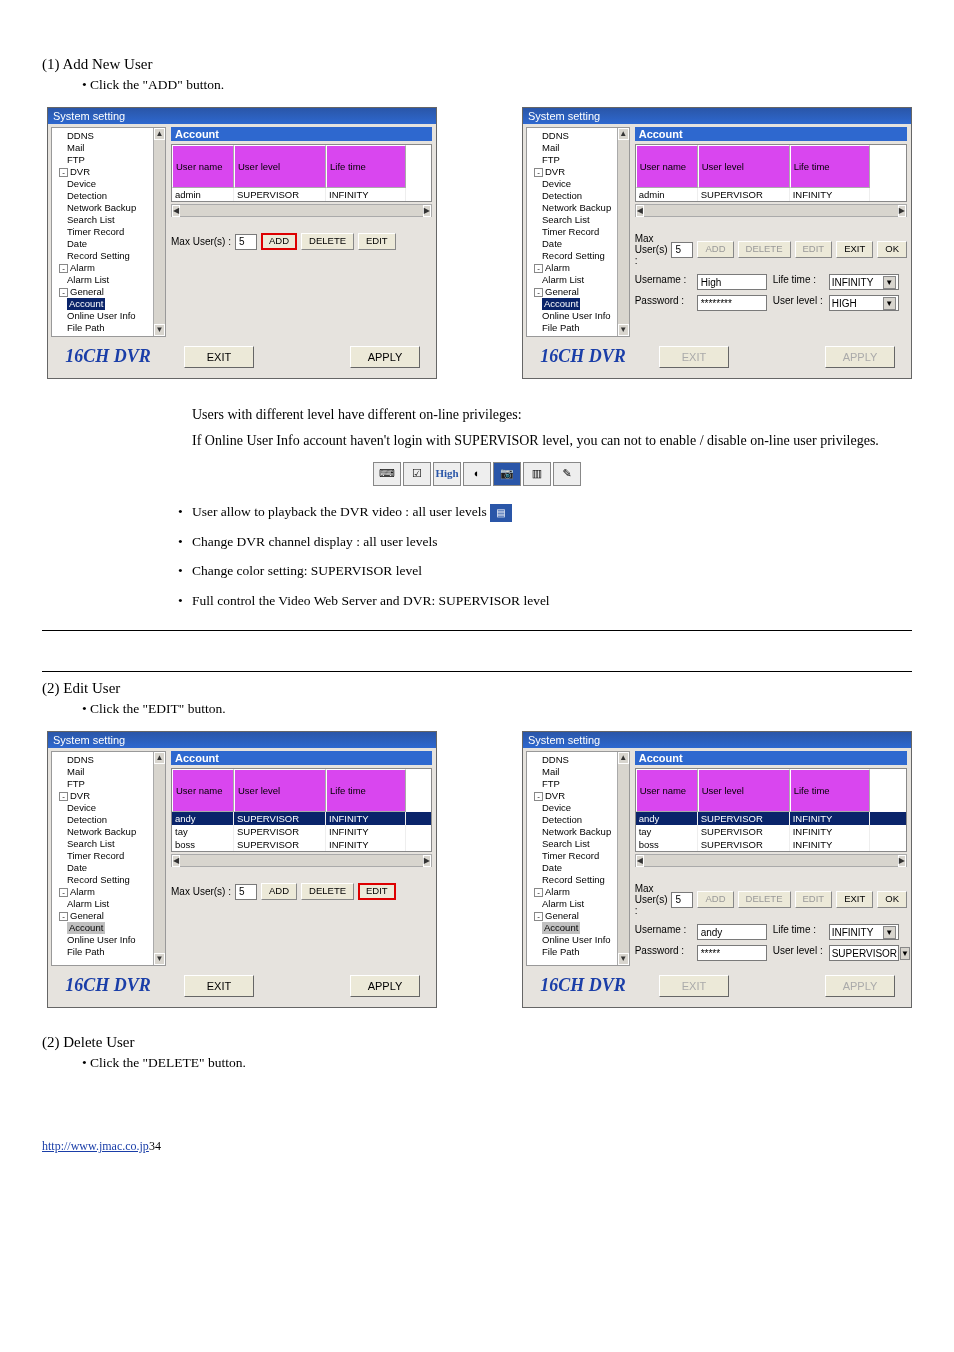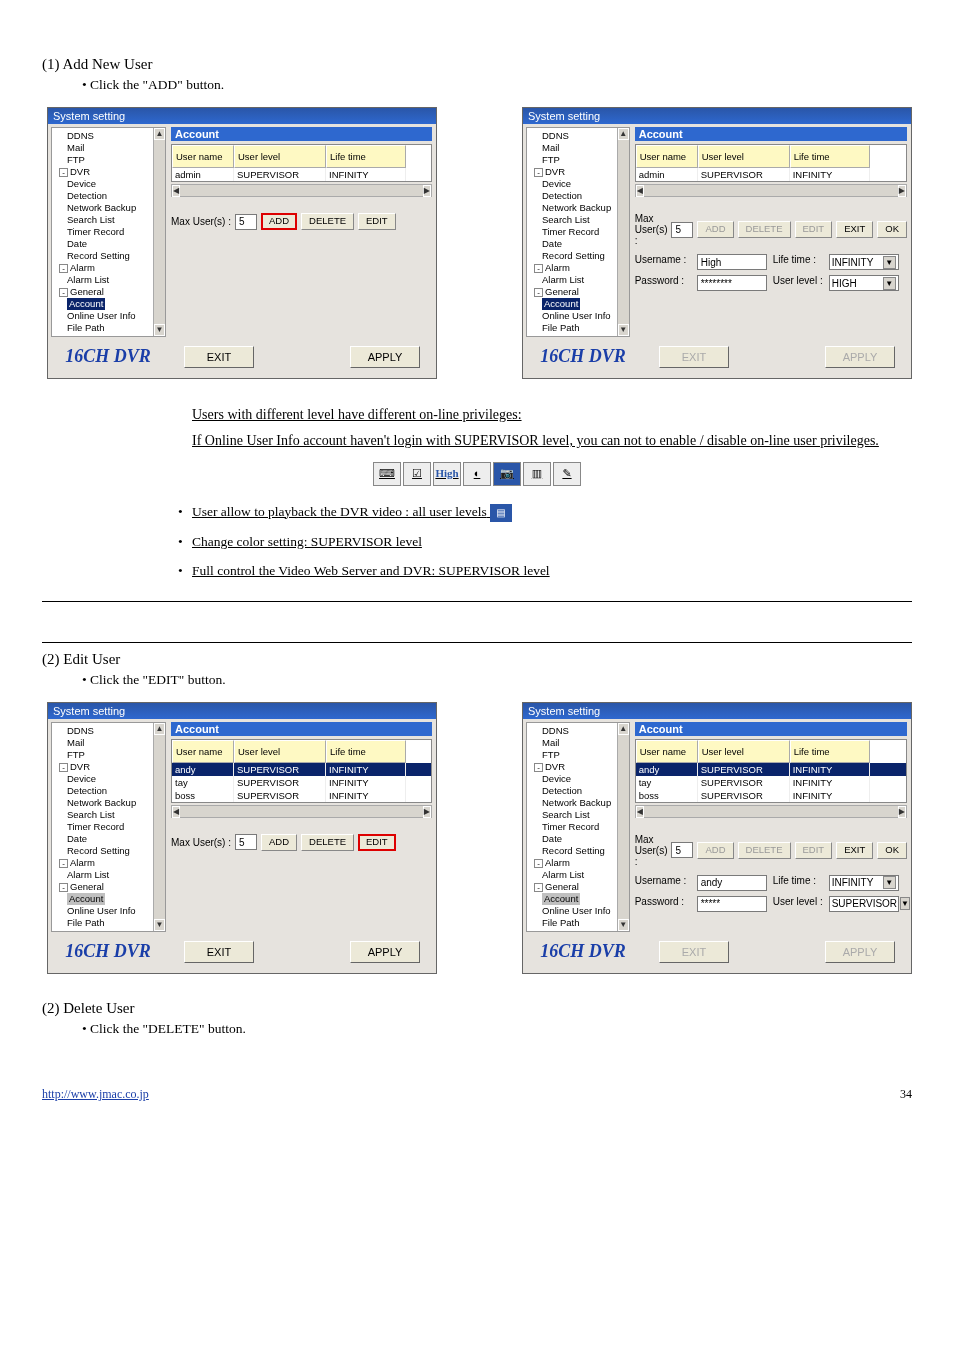--- a/index.html
+++ b/index.html
@@ -16,46 +16,46 @@
   .sbb { height: 12px; background: #d8d5ce; border: 1px solid #fff; font-size: 8px; text-align: center; line-height: 10px; color: #333; }
   .tree-item { white-space: nowrap; padding-left: 12px; position: relative; }
   .tree-item.top { padding-left: 4px; }
   .tree-item.sel { background: #0a246a; color: #fff; display: inline-block; padding: 0 2px; margin-left: 12px; }
   .tree-item.sel2 { background: #c0c0c0; color: #000; display: inline-block; padding: 0 2px; margin-left: 12px; }
   .exp { display:inline-block; width:9px; height:9px; border:1px solid #888; font-size:8px; line-height:7px; text-align:center; margin-right:2px; background:#fff; }
   .right-pane { flex: 1; padding: 3px 4px 3px 2px; display: flex; flex-direction: column; }
   .pane-title { background: #2e68cf; color: #fff; font-weight: bold; font-size: 11px; padding: 1px 4px; margin-bottom: 3px; }
   .grid { border: 1px solid #888; background: #fff; font-size: 9.5px; }
   .grid-head, .grid-row { display: flex; }
-  .grid-head div { background: #fef9c3; border: 1px solid #fff; border-right-color:#aaa; border-bottom-color:#aaa; padding: 5px 3px; }
+  .grid-head div { background: #d946ef; border: 1px solid #fff; border-right-color:#aaa; border-bottom-color:#aaa; padding: 15px 3px; }
   .grid-row div { padding: 1px 3px; border-right: 1px solid #eee; }
   .col-a { width: 62px; } .col-b { width: 92px; } .col-c { width: 80px; }
   .hscroll { height: 13px; background: #d8d5ce; border: 1px solid #aaa; display: flex; justify-content: space-between; margin-top: 2px; }
   .ctrl-row { display: flex; align-items: center; gap: 4px; margin-top: 16px; font-size: 10px; }
   .tinput { border: 1px solid #7a7a7a; background: #fff; height: 16px; padding: 0 3px; font-size: 10px; }
   .btn { background: #ece9d8; border: 1px solid #888; border-top-color:#fff; border-left-color:#fff; font-size: 9.5px; padding: 1px 7px; height: 17px; text-align: center; }
   .btn.dis { color: #999; }
   .btn.hl { border: 2px solid #d00; padding: 0 6px; }
   .form-grid { margin-top: 8px; font-size: 10px; }
   .frow { display: flex; gap: 6px; margin-bottom: 5px; }
   .frow label { width: 56px; }
   .select { border: 1px solid #7a7a7a; background: #fff; height: 16px; padding: 0 2px; font-size: 10px; display: flex; align-items: center; justify-content: space-between; }
   .select .ar { width: 13px; height: 13px; background: #d8d5ce; border: 1px solid #888; text-align: center; font-size: 8px; line-height: 11px; margin-left: 3px; }
   .brand { font-family: "Times New Roman", serif; font-style: italic; font-weight: bold; color: #1a3ea8; font-size: 18px; text-align: center; padding: 6px; }
   .footer-row { display: flex; justify-content: space-between; padding: 6px 16px 10px 16px; }
   .fbtn { background: #ece9d8; border: 1px solid #666; border-top-color:#fff; border-left-color:#fff; width: 70px; height: 22px; font-size: 11px; text-align: center; line-height: 20px; }
   .fbtn.dis { color: #aaa; }
-  .info-section { margin: 20px 0; font-size: 14px; line-height: 1.45; text-decoration: underline; }
+  .info-section { margin: 20px 0; font-size: 14px; line-height: 1.45; }
   .icon-row { display: flex; justify-content: center; gap: 2px; margin: 10px 0 16px 0; }
   .icon-row .ic { width: 28px; height: 24px; border: 1px solid #888; background: #eee; display: flex; align-items: center; justify-content: center; font-size: 11px; }
   .note-p { margin: 4px 0 10px 150px; font-size: 13.5px; position: relative; }
   .note-p::before { content: "•"; position: absolute; left: -14px; }
   .pb-icon { display: inline-block; width: 22px; height: 18px; border: 2px solid #2a56a8; background: #2a56a8; color:#fff; font-size:10px; text-align:center; line-height:14px; vertical-align: middle; }
   .footer-link { color: #1a3ea8; text-decoration: underline; font-size: 12px; }
-  .footer-bar { display: flex; justify-content: space-between; margin-top: 50px; font-size: 12px; }
+  .footer-bar { display: flex; margin-top: 68px; font-size: 12px; }
   hr { border: none; border-top: 1px solid #000; margin: 8px 0; }
 </style>
 </head>
 <body>
 
 <div class="content">
 
 <div class="sect-title">(1) Add New User</div>
 <div class="step-text">• Click the "ADD" button.</div>
 
@@ -218,20 +218,21 @@
   <div class="icon-row">
     <div class="ic">⌨</div>
     <div class="ic">☑</div>
     <div class="ic" style="color:#2a56a8;font-weight:bold">High</div>
     <div class="ic">◐</div>
     <div class="ic" style="background:#2a56a8;color:#fff">📷</div>
     <div class="ic">▥</div>
     <div class="ic">✎</div>
   </div>
   <p class="note-p"><span>User allow to playback the DVR video   : all user levels</span>&nbsp;<span class="pb-icon">▤</span></p>
+  <p class="note-p">Change DVR channel display : all user levels</p>
   <p class="note-p">Change color setting: SUPERVISOR level</p>
   <p class="note-p">Full control the Video Web Server and DVR: SUPERVISOR level</p>
 </div>
 
 <hr>
 <hr style="margin-top:40px">
 
 <div class="sect-title">(2) Edit User</div>
 <div class="step-text">• Click the "EDIT" button.</div>
 

